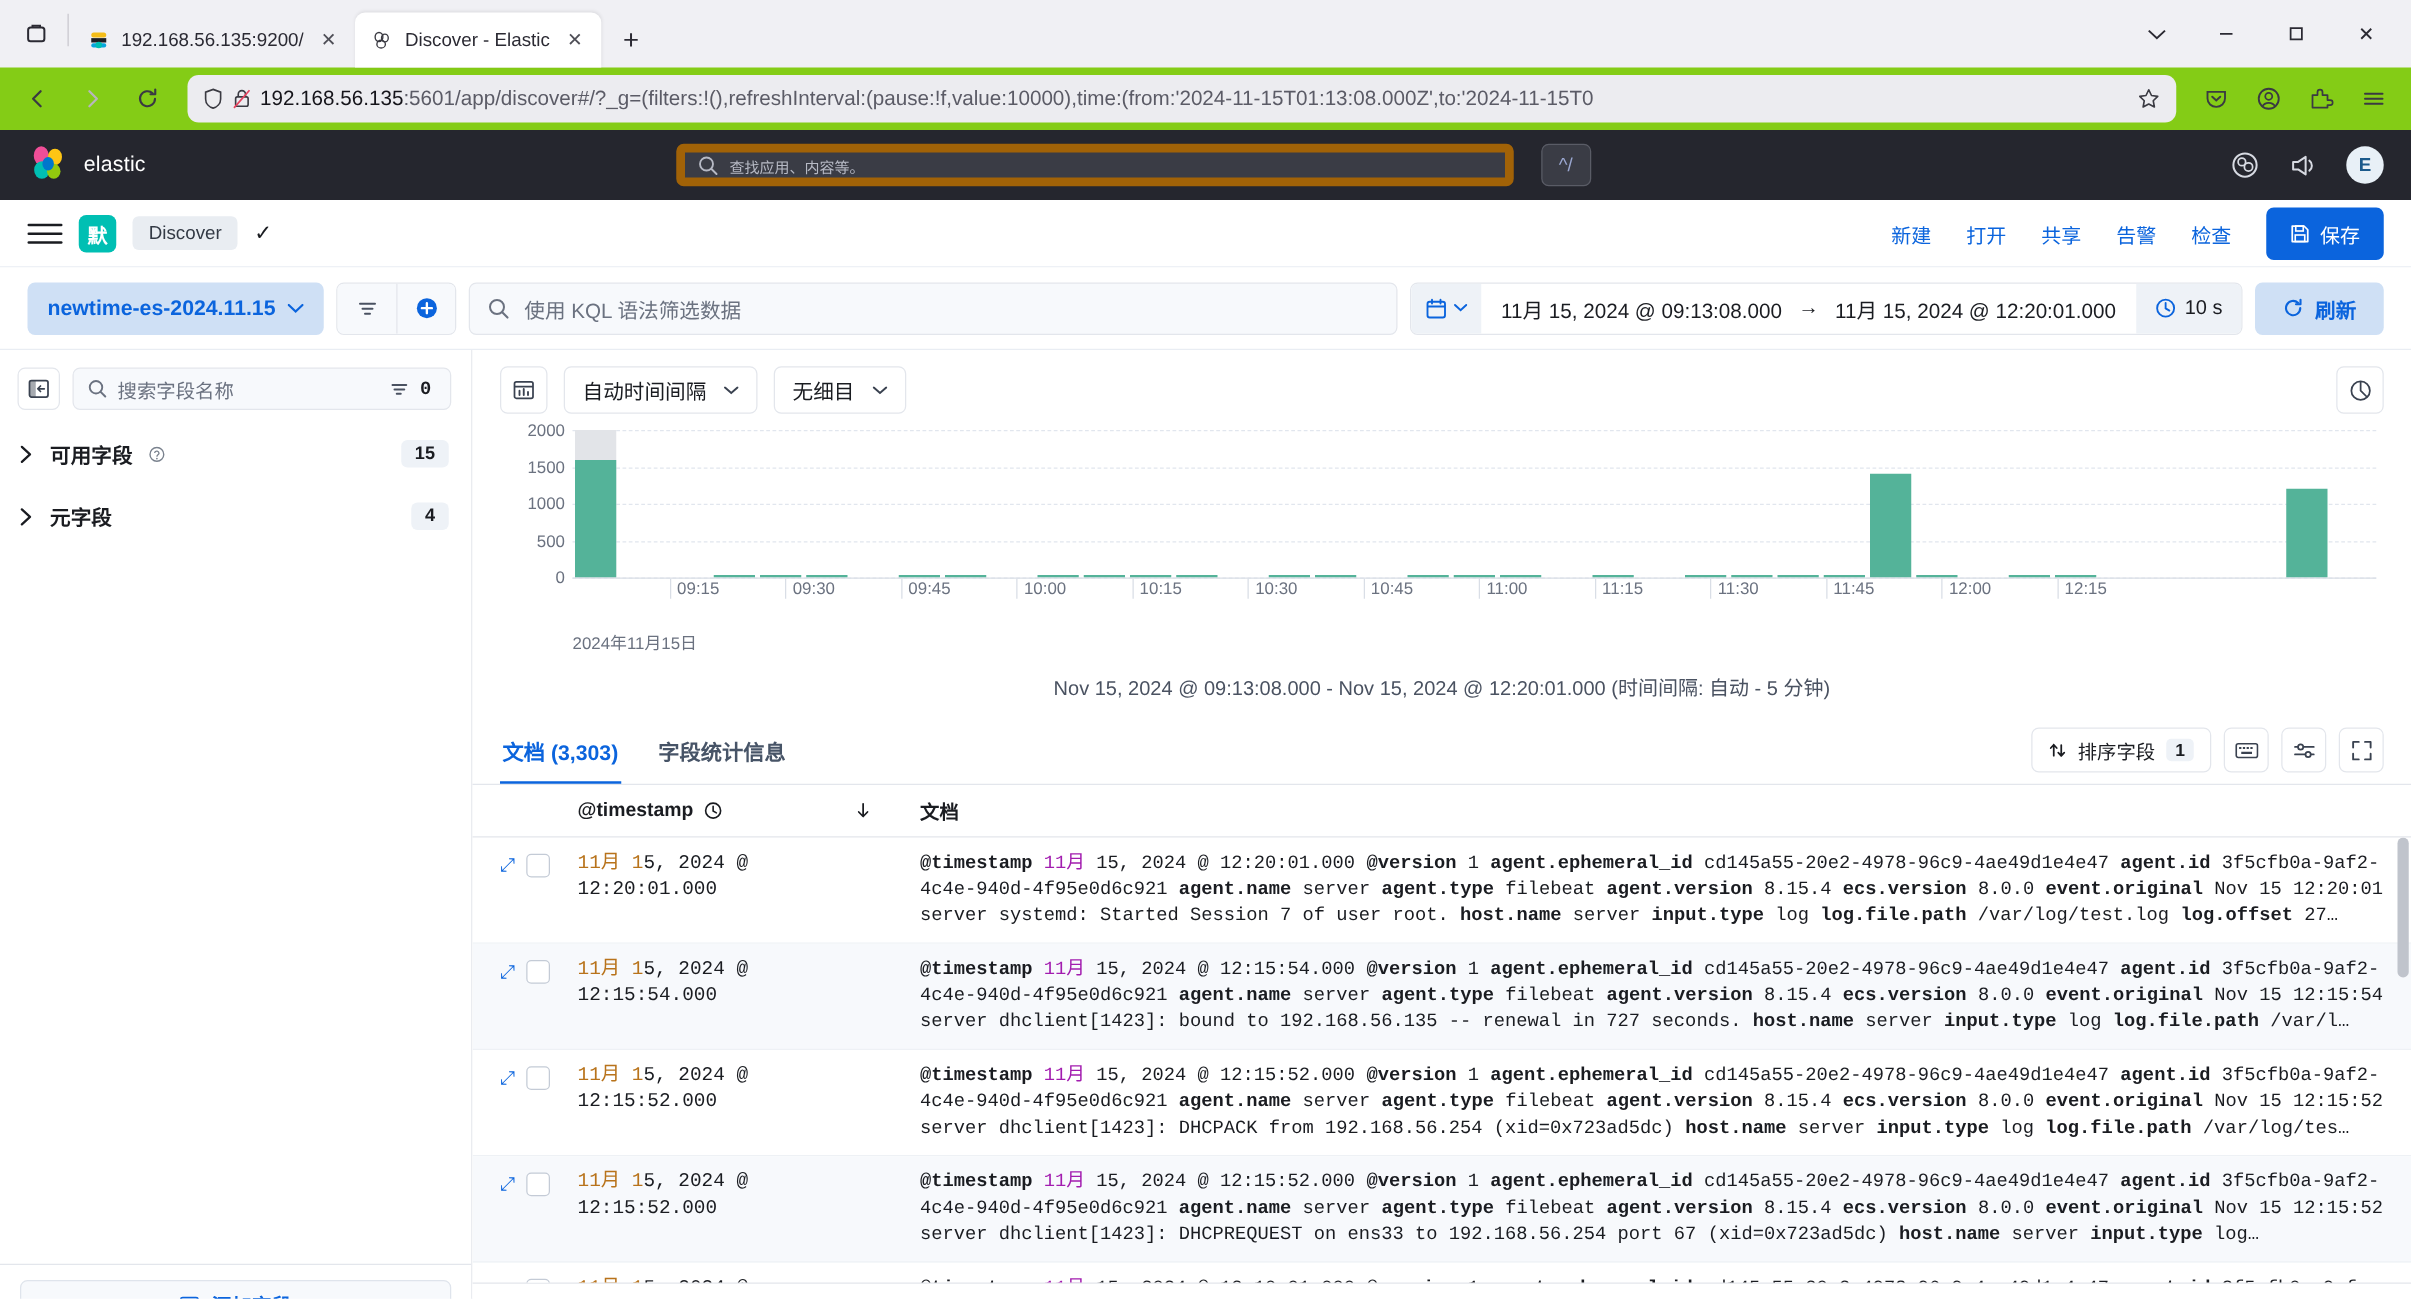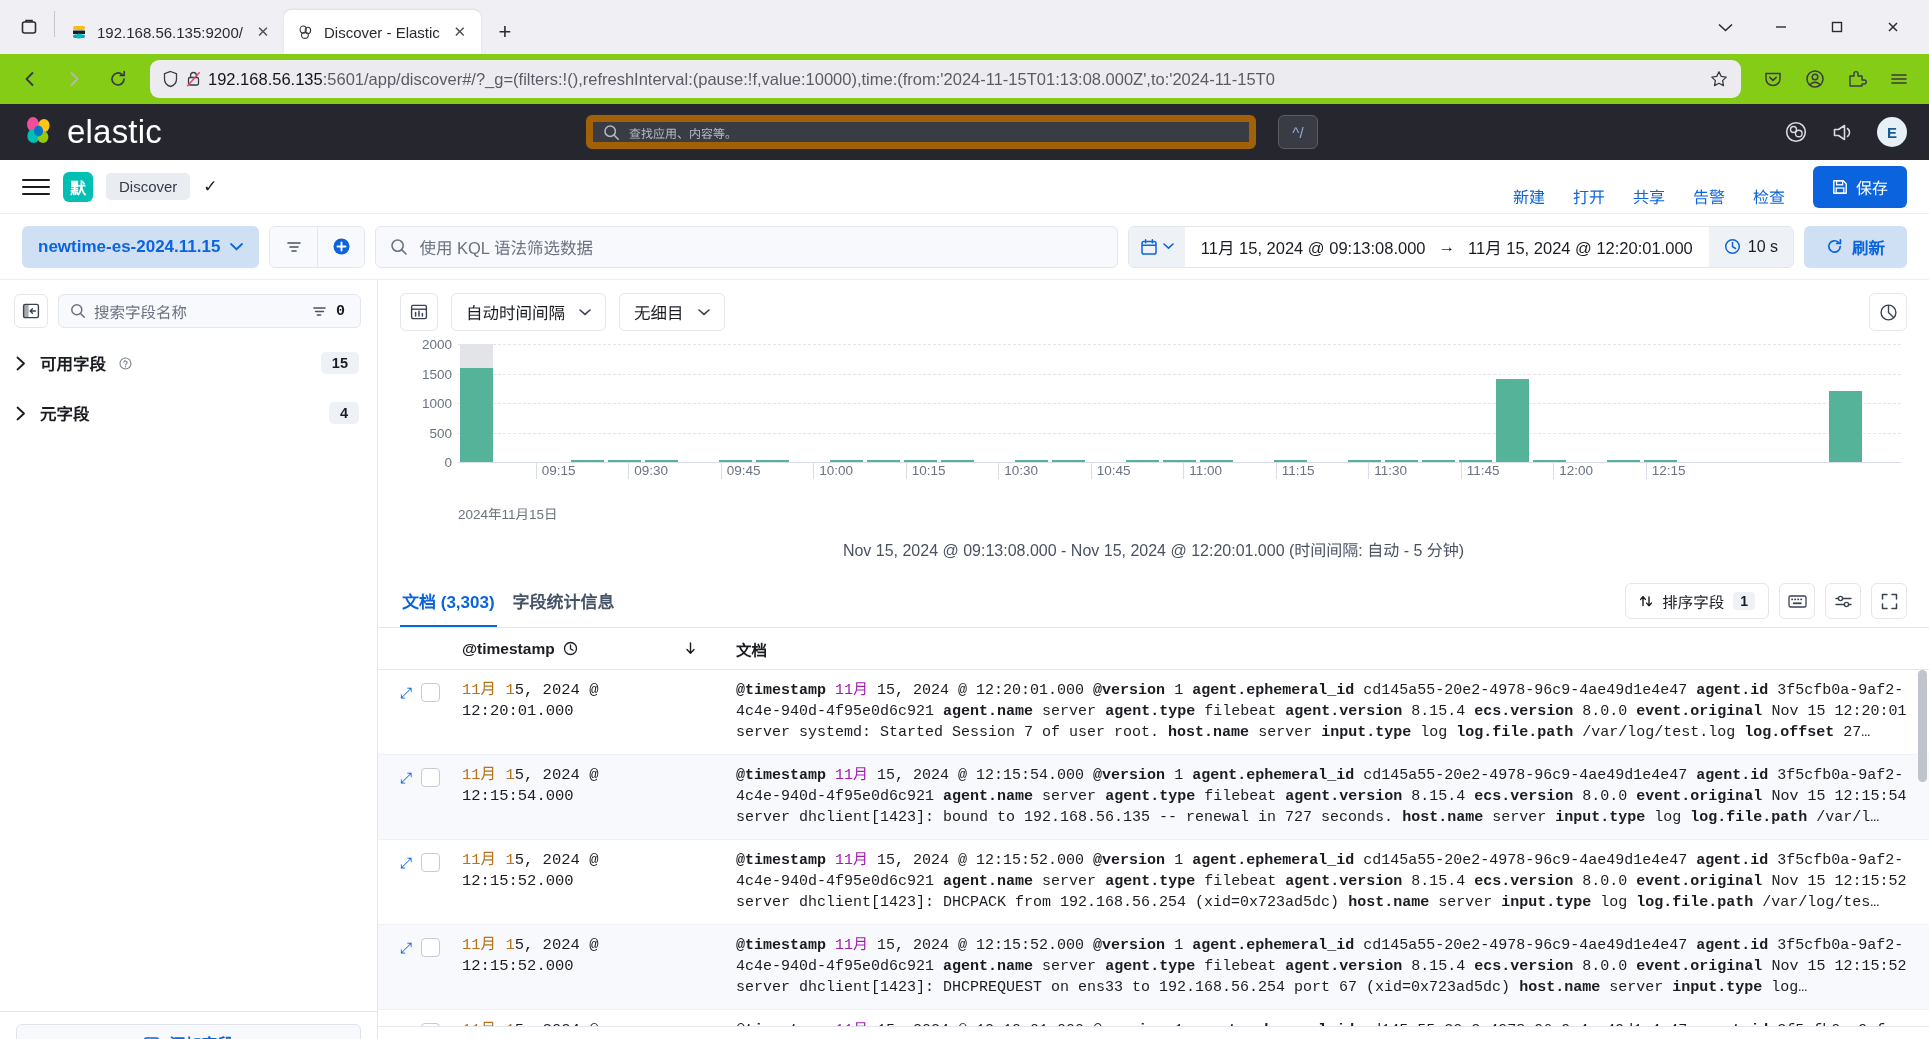--- a/index.html
+++ b/index.html
@@ -56,21 +56,21 @@
   .url-rest { color: #5b5b66; }
   .url-star { width: 28px; display:flex; align-items:center; justify-content:center; color:#3a3a42;}
   .nav-right { display: flex; align-items: center; gap: 2px; }
 
   
   .ek-header {
     height: 56px; background: #25262e; display: flex; align-items: center;
     padding: 0 22px; gap: 16px;
   }
   .ek-logo { display: flex; align-items: center; gap: 11px; }
-  .ek-logo-text { color: #fff; font-size: 33px; letter-spacing: .2px; }
+  .ek-logo-text { color: #fff; font-size: 17px; letter-spacing: .2px; }
   .ek-search {
     width: 670px; height: 34px; background: #3a3c45; border: 7px solid #a16207;
     border-radius: 6px; display: flex; align-items: center; gap: 9px;
     padding: 0 10px; margin-left: 408px; color: #b6b9c4; font-size: 12px;
   }
   .ek-search-kbd {
     width: 40px; height: 34px; border: 1px solid #5a5c66; border-radius: 6px;
     background: #3a3c45; display: flex; align-items: center; justify-content: center;
     color: #9aa7d0; font-size: 15px; margin-left: 6px;
   }
@@ -91,21 +91,21 @@
   .hamburger span { display:block; height: 2px; background: #1a1c21; border-radius: 1px; }
   .space-badge {
     width: 30px; height: 30px; border-radius: 6px; background: #00bfb3; color: #fff;
     display: flex; align-items: center; justify-content: center; font-size: 16px; font-weight: 700;
   }
   .bc-chip {
     background: #e9edf2; border-radius: 5px; padding: 5px 13px;
     font-size: 15px; color: #333a45;
   }
   .bc-check { color: #1a1c21; font-size: 17px; }
-  .ek-nav-right { margin-left: auto; display: flex; align-items: flex-end; gap: 28px; }
+  .ek-nav-right { margin-left: auto; display: flex; align-items: center; gap: 28px; }
   .ek-link { color: #0b64dd; font-size: 16px; }
   .btn-save {
     background: #0b64dd; color: #fff; border-radius: 6px; padding: 9px 19px;
     font-size: 16px; display: flex; align-items: center; gap: 8px; font-weight: 500;
   }
 
   
   .querybar {
     height: 65px; background: #fff; display: flex; align-items: center;
     padding: 0 22px; gap: 10px;
@@ -182,21 +182,21 @@
     border-top: 1px dashed #e1e6ee; }
   .bar { position: absolute; bottom: 0; background: #54b399; }
   .bar.ghost { background: #e2e4e8; }
   .xaxis { position: relative; height: 26px; margin-left: 58px; margin-right: 6px;
     border-top: 1px solid #d9dee6; }
   .xtick { position: absolute; top: 0; font-size: 13.5px; color: #6b7280;
     padding-left: 5px; border-left: 1px solid #d9dee6; height: 16px; line-height:16px;}
   .xsub { font-size: 13.5px; color: #6b7280; margin-left: 58px; margin-top: 15px; }
   .chart-caption { text-align: center; font-size: 16px; color: #4a5261; margin-top: -14px; padding-bottom: 14px; }
 
-  .tabs-row { display: flex; align-items: center; gap: 14px; padding: 0 22px;
+  .tabs-row { display: flex; align-items: flex-start; gap: 28px; padding: 0 22px;
     border-bottom: 1px solid #e3e6ec; }
   .dtab { padding: 13px 2px 12px 2px; font-size: 17px; color: #475467; font-weight: 600;
     border-bottom: 2px solid transparent; }
   .dtab.active { color: #0b64dd; border-bottom-color: #0b64dd; }
   .tabs-right { margin-left: auto; display: flex; align-items: center; gap: 10px; padding: 7px 0; }
   .sortbtn { height: 36px; border: 1px solid #e3e6ec; border-radius: 6px; background:#fff;
     display: flex; align-items: center; gap: 9px; padding: 0 13px; font-size: 15.5px; color: #1a1c21; }
   .sortbtn .cnt { background: #eef2f7; border-radius: 4px; padding: 1px 7px; font-size: 14px; font-weight:700; }
   .icon-sq { width: 36px; height: 36px; border: 1px solid #e3e6ec; border-radius: 6px;
     display: flex; align-items: center; justify-content: center; background: #fff; }

